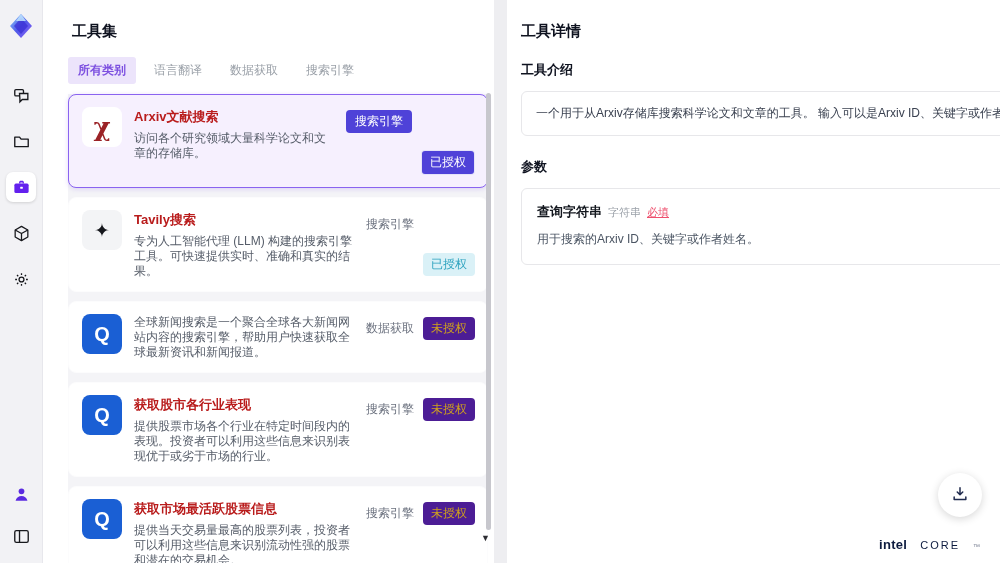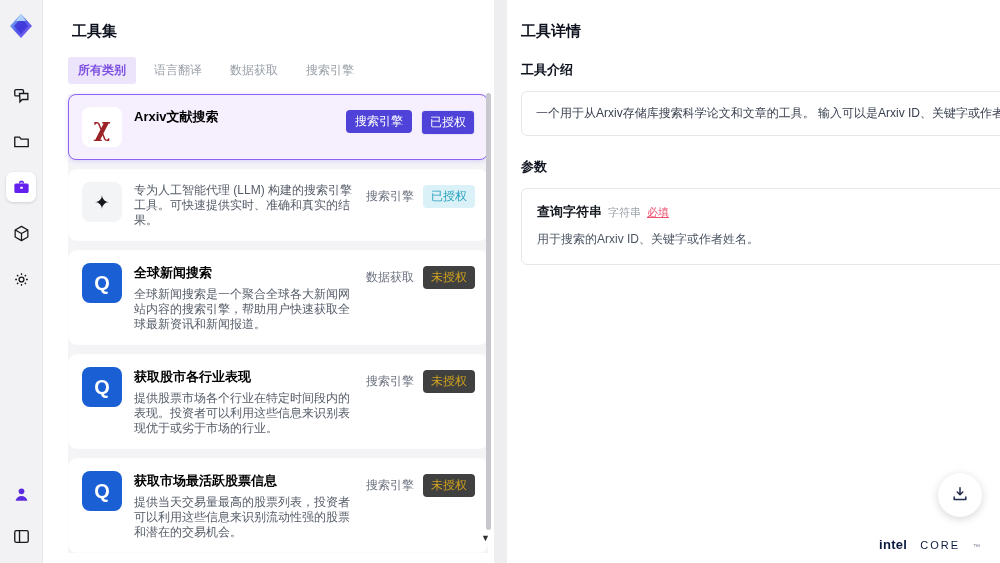--- a/index.html
+++ b/index.html
@@ -50,27 +50,27 @@
   }
   .tool-icon {
     width:40px; height:40px; border-radius:8px; flex:none;
     display:flex; align-items:center; justify-content:center;
     font-size:22px; line-height:1;
   }
   .icon-arxiv { background:#ffffff; color:#9b2226; font-family:"DejaVu Serif",serif; font-weight:bold; font-size:26px; }
   .icon-star  { background:#f3f4f6; color:#15171c; font-size:19px; }
   .icon-q     { background:#1a5fd4; color:#ffffff; font-weight:bold; font-size:20px; }
   .tool-main { flex:1; min-width:0; padding-top:1px; }
-  .tool-title { font-size:13px; font-weight:bold; color:#000000; margin-bottom:5px; }
+  .tool-title { font-size:13px; font-weight:bold; color:#b91c1c; margin-bottom:5px; }
   .tool-desc  { font-size:12px; color:#565d69; line-height:15px; }
   .tool-tags { flex:none; display:flex; gap:9px; align-items:flex-start; padding-top:3px; }
   .tool-category { font-size:12px; color:#6d7380; padding:3px 0; white-space:nowrap; }
   .tool-status { font-size:12px; padding:3px 8px; border-radius:4px; white-space:nowrap; }
-  .st-auth   { background:#daf1f7; color:#2ea3bf; }
-  .st-unauth { background:#404040; color:#cfa11d; }
+  .st-auth   { background:#daf1f7; color:#2ea3bf;margin-top:40px; }
+  .st-unauth { background:#4c1d95; color:#cfa11d; }
   .card.selected .tool-category {
     background:#4f42d8; color:#ffffff; padding:3px 9px; border-radius:4px;
   }
   .card.selected .tool-status {
     background:#4f42d8; color:#ffffff; border:1px solid rgba(255,255,255,.85);
   }
 
   .scroll-thumb {
     position:absolute; right:3px; top:93px; width:5px; height:437px;
     background:#c7c7cd; border-radius:3px; cursor:grab;
@@ -188,40 +188,41 @@
       <div class="tab active">所有类别</div>
       <div class="tab">语言翻译</div>
       <div class="tab">数据获取</div>
       <div class="tab">搜索引擎</div>
     </div>
   <div class="cards">
       <div class="card selected">
     <div class="tool-icon icon-arxiv">χ</div>
     <div class="tool-main">
       <div class="tool-title">Arxiv文献搜索</div>
+      <div class="tool-desc">访问各个研究领域大量科学论文和文章的存储库。</div>
     </div>
     <div class="tool-tags">
       <span class="tool-category">搜索引擎</span>
       <span class="tool-status st-auth">已授权</span>
     </div>
   </div>
       <div class="card">
     <div class="tool-icon icon-star">✦</div>
     <div class="tool-main">
+      <div class="tool-title">Tavily搜索</div>
       <div class="tool-desc">专为人工智能代理 (LLM) 构建的搜索引擎工具。可快速提供实时、准确和真实的结果。</div>
     </div>
     <div class="tool-tags">
       <span class="tool-category">搜索引擎</span>
       <span class="tool-status st-auth">已授权</span>
     </div>
   </div>
       <div class="card">
     <div class="tool-icon icon-q">Q</div>
     <div class="tool-main">
-      <div class="tool-title">全球新闻搜索</div>
       <div class="tool-desc">全球新闻搜索是一个聚合全球各大新闻网站内容的搜索引擎，帮助用户快速获取全球最新资讯和新闻报道。</div>
     </div>
     <div class="tool-tags">
       <span class="tool-category">数据获取</span>
       <span class="tool-status st-unauth">未授权</span>
     </div>
   </div>
       <div class="card">
     <div class="tool-icon icon-q">Q</div>
     <div class="tool-main">

